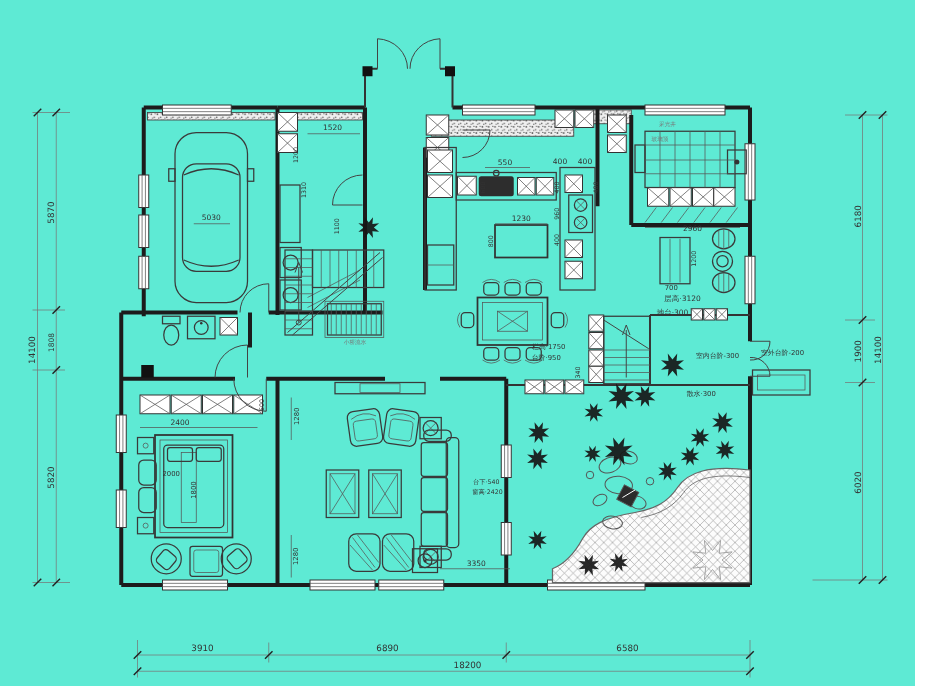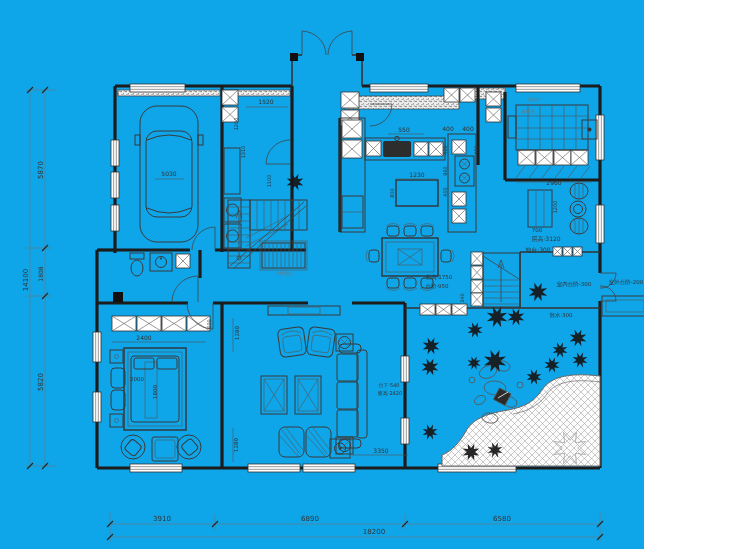--- a/index.html
+++ b/index.html
@@ -1,16 +1,16 @@
 <!DOCTYPE html>
 <html><head>
 <meta charset="utf-8">
 <style>
   html,body{margin:0;padding:0;background:#fff}
-  .stage{position:relative;width:644px;height:549px;background:#0ea5e9;overflow:hidden}
+  .stage{position:relative;width:732px;height:549px;background:#5eead4;overflow:hidden}
   svg{display:block}
   svg text{fill:#333;font-family:"DejaVu Sans",sans-serif;text-anchor:middle}
   .t7{font-size:7px}.t6{font-size:6px}.t55{font-size:5.5px}.t5{font-size:5px}
   .t45{font-size:4.5px;fill:#777}
   .w{stroke:#1c1c1c;stroke-width:3.2;stroke-linecap:butt}
   .w2{stroke:#333;stroke-width:1.6}
   .f{fill:none;stroke:#3a3a3a;stroke-width:1}
   .fb{fill:none;stroke:#333;stroke-width:1.4}
   .thin{stroke:#555;stroke-width:.6;fill:none}
   .dim{stroke:#777;stroke-width:.6}

